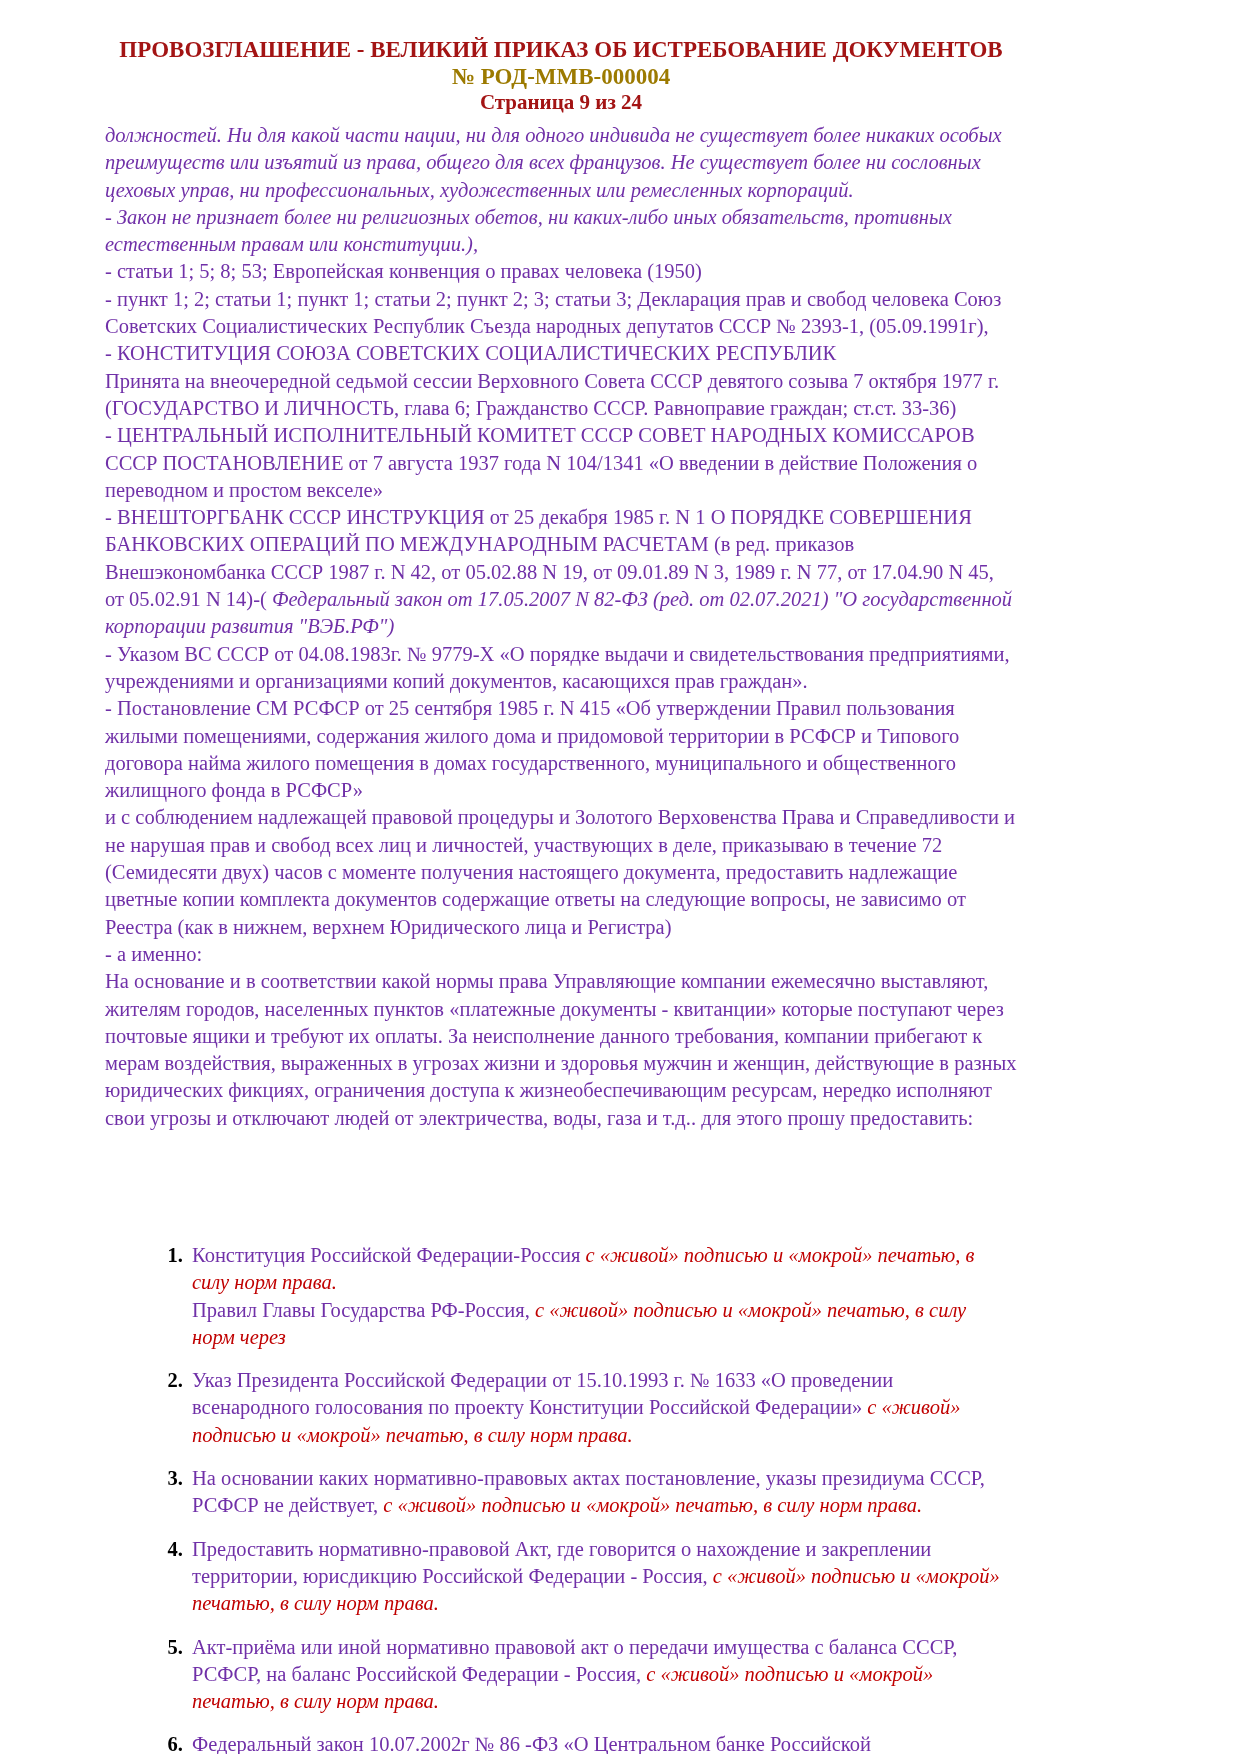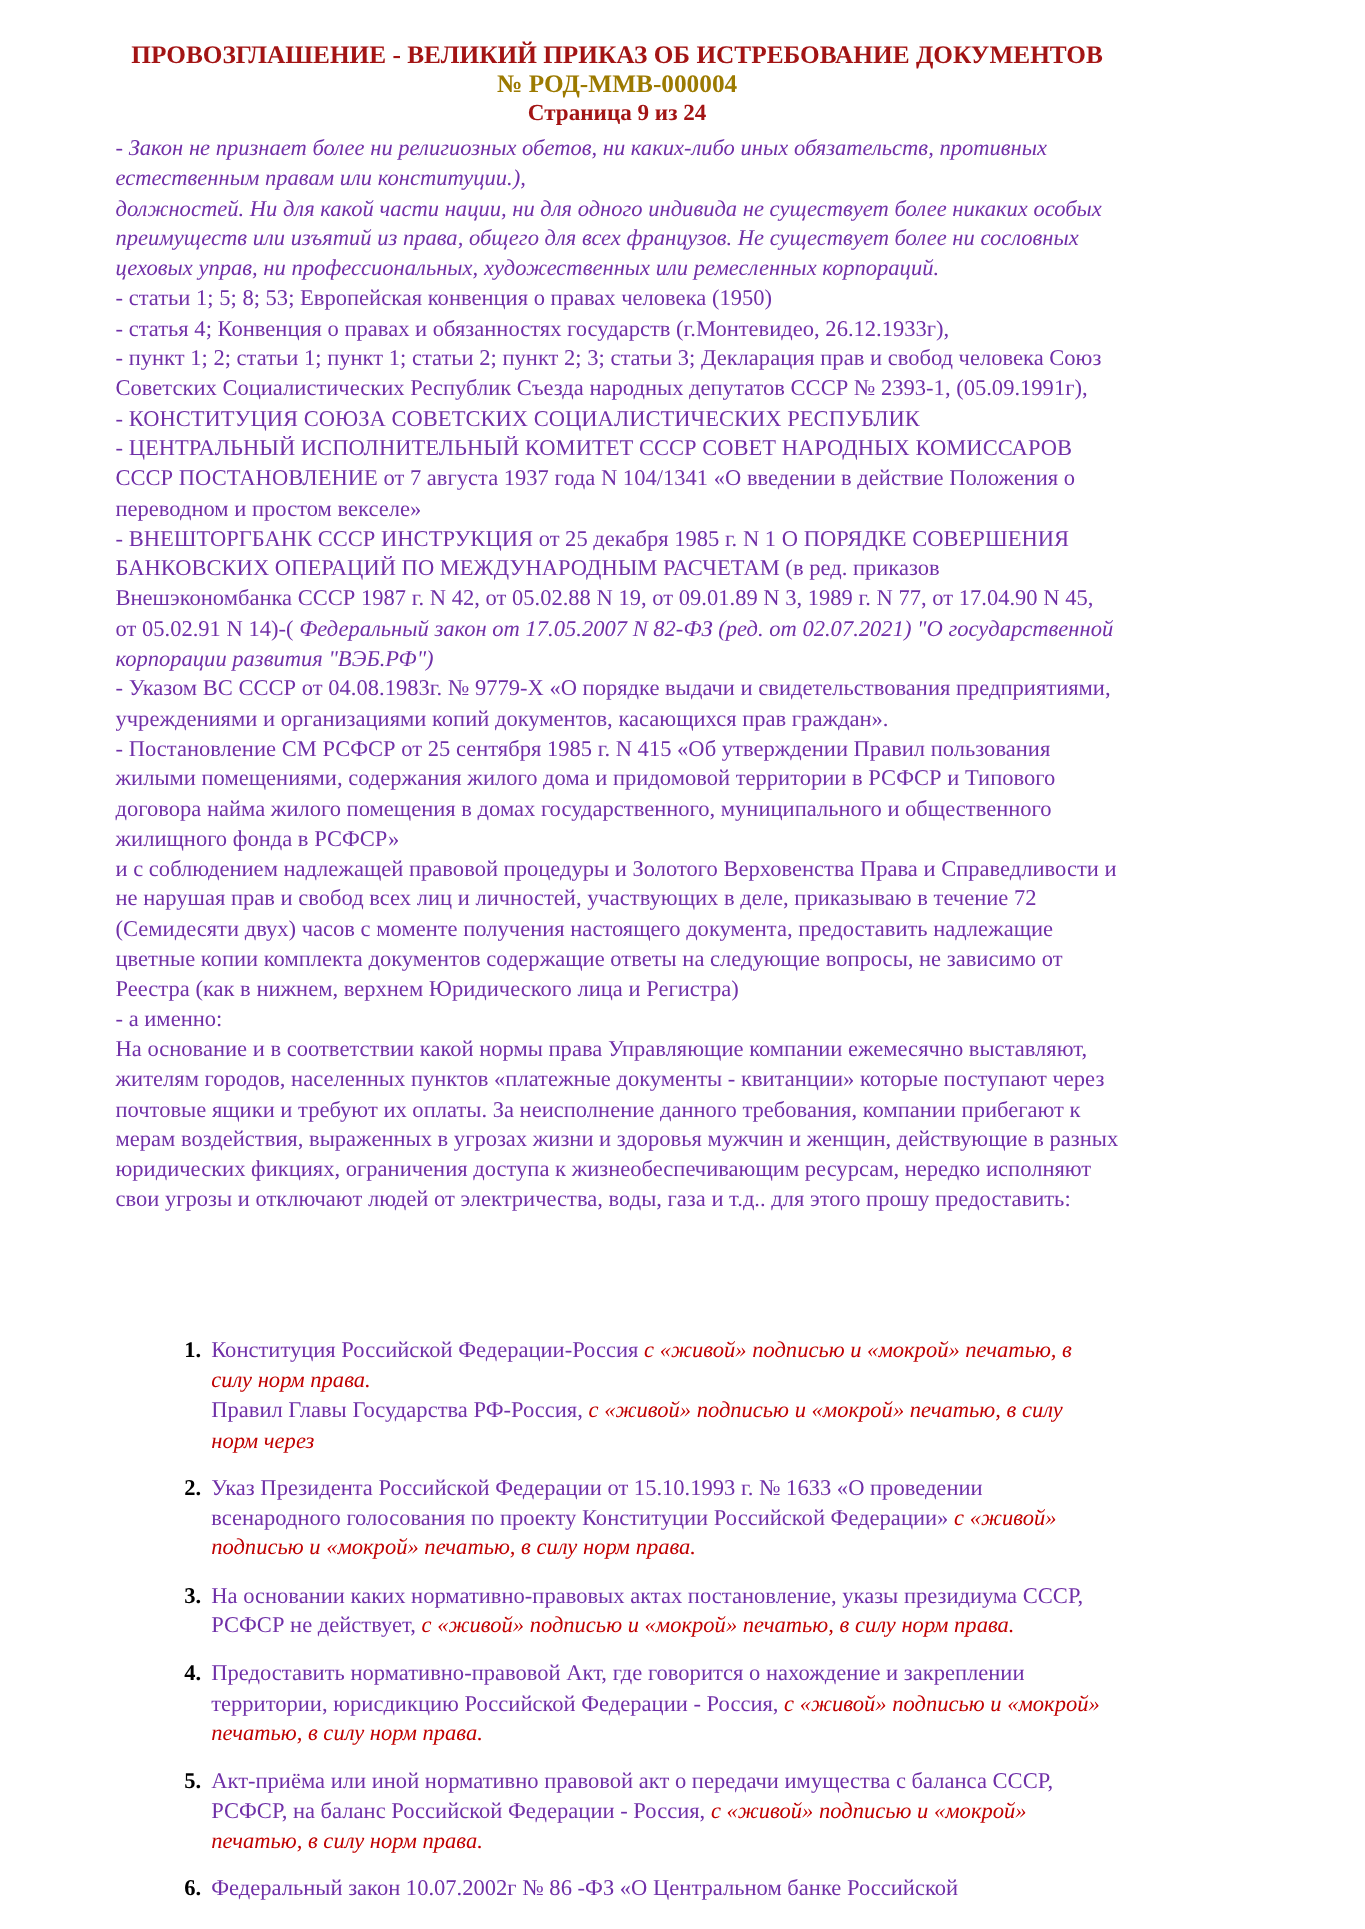--- a/index.html
+++ b/index.html
@@ -36,26 +36,26 @@
   <div class="content">
 
     <div class="doc-header">
       <div class="header-line1">
         <span class="title-red">ПРОВОЗГЛАШЕНИЕ - ВЕЛИКИЙ ПРИКАЗ ОБ ИСТРЕБОВАНИЕ ДОКУМЕНТОВ </span><span class="title-gold">№ РОД-ММВ-000004</span>
       </div>
       <div class="header-line2 title-red">Страница 9 из 24</div>
     </div>
 
     <div class="body-text">
+        <p class="para"><span class="seg seg-italic">должностей. Ни для какой части нации, ни для одного индивида не существует более никаких особых преимуществ или изъятий из права, общего для всех французов. Не существует более ни сословных цеховых управ, ни профессиональных, художественных или ремесленных корпораций.</span></p>
         <p class="para"><span class="seg seg-italic">- Закон не признает более ни религиозных обетов, ни каких-либо иных обязательств, противных естественным правам или конституции.),</span></p>
-        <p class="para"><span class="seg seg-italic">должностей. Ни для какой части нации, ни для одного индивида не существует более никаких особых преимуществ или изъятий из права, общего для всех французов. Не существует более ни сословных цеховых управ, ни профессиональных, художественных или ремесленных корпораций.</span></p>
         <p class="para"><span class="seg">- статьи 1; 5; 8; 53; Европейская конвенция о правах человека (1950)</span></p>
-        <p class="para"><span class="seg">- статья 4; Конвенция о правах и обязанностях государств (г.Монтевидео, 26.12.1933г),</span></p>
         <p class="para"><span class="seg">- пункт 1; 2; статьи 1; пункт 1; статьи 2;  пункт 2; 3; статьи 3; Декларация прав и свобод человека Союз Советских Социалистических Республик Съезда народных депутатов СССР № 2393-1, (05.09.1991г),</span></p>
         <p class="para"><span class="seg">- КОНСТИТУЦИЯ СОЮЗА СОВЕТСКИХ СОЦИАЛИСТИЧЕСКИХ РЕСПУБЛИК</span></p>
+        <p class="para"><span class="seg">Принята на внеочередной седьмой сессии Верховного Совета СССР девятого созыва 7 октября 1977 г.(ГОСУДАРСТВО И ЛИЧНОСТЬ, глава 6; Гражданство СССР. Равноправие граждан; ст.ст. 33-36)</span></p>
         <p class="para"><span class="seg">- ЦЕНТРАЛЬНЫЙ ИСПОЛНИТЕЛЬНЫЙ КОМИТЕТ СССР СОВЕТ НАРОДНЫХ КОМИССАРОВ СССР ПОСТАНОВЛЕНИЕ от 7 августа 1937 года N 104/1341 «О введении в действие Положения о переводном и простом векселе»</span></p>
         <p class="para"><span class="seg">- ВНЕШТОРГБАНК СССР ИНСТРУКЦИЯ от 25 декабря 1985 г. N 1 О ПОРЯДКЕ СОВЕРШЕНИЯ БАНКОВСКИХ ОПЕРАЦИЙ ПО МЕЖДУНАРОДНЫМ РАСЧЕТАМ (в ред. приказов Внешэкономбанка СССР 1987 г. N 42, от 05.02.88 N 19, от 09.01.89 N 3, 1989 г. N 77, от 17.04.90 N 45, от 05.02.91 N 14)-( </span><span class="seg seg-italic">Федеральный закон от 17.05.2007 N 82-ФЗ (ред. от 02.07.2021) "О государственной корпорации развития "ВЭБ.РФ")</span></p>
         <p class="para"><span class="seg">- Указом ВС СССР от 04.08.1983г. № 9779-X «О порядке выдачи и свидетельствования предприятиями, учреждениями и организациями копий документов, касающихся прав граждан».</span></p>
         <p class="para"><span class="seg">- Постановление СМ РСФСР от 25 сентября 1985 г. N 415 «Об утверждении Правил пользования жилыми помещениями, содержания жилого дома и придомовой территории в РСФСР и Типового договора найма жилого помещения в домах государственного, муниципального и общественного жилищного фонда в РСФСР»</span></p>
         <p class="para"><span class="seg">и с соблюдением надлежащей правовой процедуры и Золотого Верховенства Права и Справедливости и не нарушая прав и свобод всех лиц и личностей, участвующих в деле, приказываю в течение 72 (Семидесяти двух) часов с моменте получения настоящего документа, предоставить надлежащие цветные копии комплекта документов содержащие ответы на следующие вопросы, не зависимо от Реестра (как в нижнем, верхнем Юридического лица и Регистра)</span></p>
         <p class="para"><span class="seg">-  а именно:</span></p>
         <p class="para"><span class="seg">На основание и в соответствии какой нормы права Управляющие компании ежемесячно выставляют, жителям городов, населенных пунктов «платежные документы - квитанции» которые поступают через почтовые ящики и требуют их оплаты. За неисполнение данного требования, компании прибегают к мерам воздействия, выраженных в угрозах жизни и здоровья мужчин и женщин, действующие в разных юридических фикциях, ограничения доступа к жизнеобеспечивающим ресурсам, нередко исполняют свои угрозы и отключают людей от электричества, воды, газа и т.д.. для этого прошу предоставить:</span></p>
       </div>
 
     <ol class="demands">

